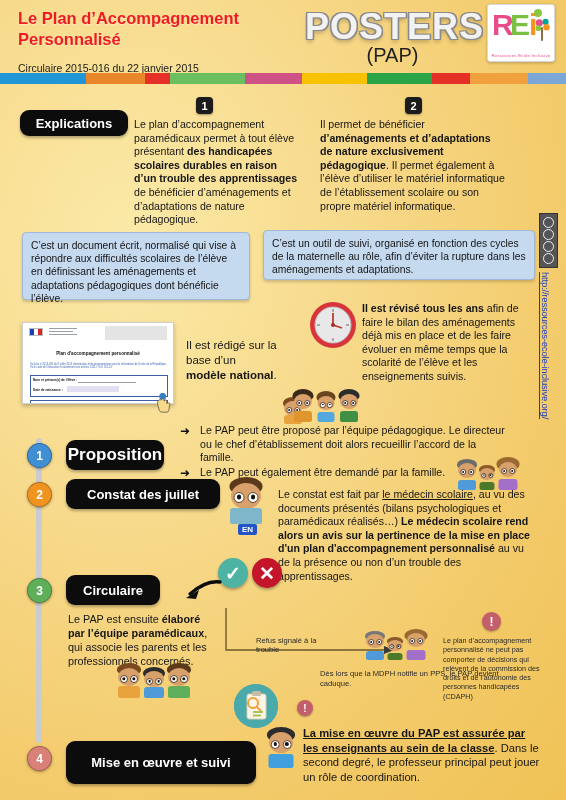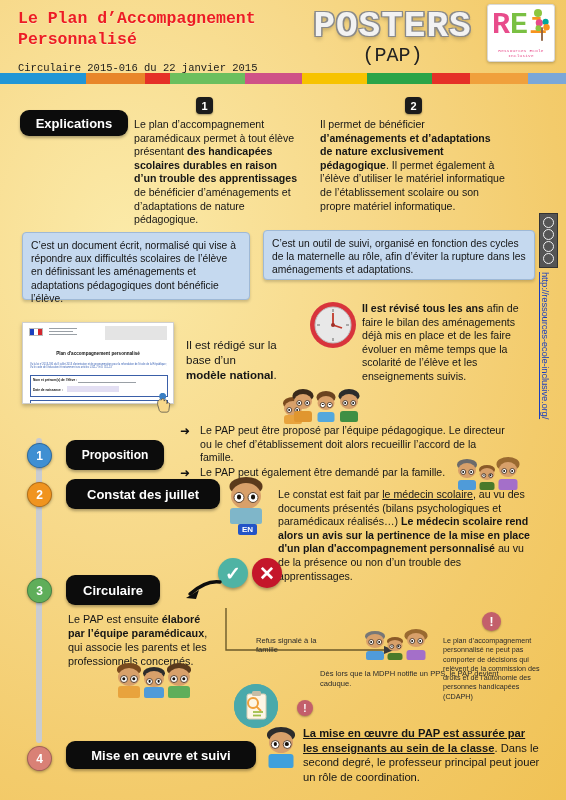--- a/index.html
+++ b/index.html
@@ -9,21 +9,21 @@
     background: #f6d97a;
     position: relative;
     overflow: hidden;
   }
   #poster {
     position:absolute; inset:0;
     background:
       radial-gradient(ellipse at 22% 30%, #fbeaa8 0%, #f7d98a 38%, #f3cb6b 70%, #f0c255 100%);
   }
   
-  .header { position:absolute; left:0; top:0; width:566px; height:90px;font-family:Liberation Mono, monospace; }
+  .header { position:absolute; left:0; top:0; width:566px; height:90px; }
   .title {
     position:absolute; left:18px; top:8px; width:300px;
     color:#ed1c24; font-weight:bold; font-size:16.5px; line-height:21px;
     text-shadow:0 1px 0 rgba(255,255,255,.35);
   }
   .circ {
     position:absolute; left:18px; top:62px;
     font-size:10.5px; color:#1a1a1a;
   }
   .posters {
@@ -263,21 +263,21 @@
     <div class="eyes" style="top:9px;">
         <i style="width:6px;height:6px;"></i>
         <i style="width:6px;height:6px;"></i>
       </div>
     <div class="body" style="width:18px; height:9px; background:#e8a33d;"></div>
   </div>
 
   <div class="tl"></div>
 
   <div class="tlnode" style="left:27px; top:443px; background:#3f8fd2;">1</div>
-  <div class="blackbox" style="left:66px; top:440px; width:98px; height:30px; font-size:12px;">Proposition</div>
+  <div class="blackbox" style="left:66px; top:440px; width:98px; height:30px; font-size:17px;">Proposition</div>
   <div class="arrowl" style="left:180px; top:424px;">➜</div>
   <div class="ptxt" style="left:200px; top:424px; width:310px;">Le PAP peut être proposé par l’équipe pédagogique. Le directeur ou le chef d’établissement doit alors recueillir l’accord de la famille.</div>
   <div class="arrowl" style="left:180px; top:466px;">➜</div>
   <div class="ptxt" style="left:200px; top:466px; width:310px;">Le PAP peut également être demandé par la famille.</div>
 
   <div class="kid" style="left:292px; top:390px; width:22px; height:32px;">
     <div class="hair" style="width:21px;height:13px;background:#3a2a1a;"></div>
     <div class="head" style="top:4px;width:18px;height:15px;"></div>
     <div class="eyes" style="top:10px;">
         <i style="width:6px;height:6px;"></i>
@@ -354,21 +354,21 @@
   <svg style="position:absolute;left:166px;top:578px;width:58px;height:26px;" viewBox="0 0 58 26">
     <path d="M54 4 q-14 -2 -30 12" stroke="#0d0d0d" stroke-width="3.4" fill="none" stroke-linecap="round"></path>
     <polygon points="20,20 33,12 30,21" fill="#0d0d0d"></polygon>
   </svg>
   <div class="ptxt" id="step3txt" style="left:68px; top:612px; width:150px; font-size:10.8px; line-height:14px;"><span>Le PAP est ensuite </span><span style="font-weight: bold;">élaboré par l’équipe paramédicaux</span><span>, qui associe les parents et les professionnels concernés.</span></div>
 
   <svg style="position:absolute;left:224px;top:608px;width:170px;height:52px;" viewBox="0 0 170 52">
     <path d="M2 0 L2 42 L160 42" stroke="#6b5a2a" stroke-width="1.4" fill="none"></path>
     <polygon points="160,38 170,42 160,46" fill="#3a3a3a"></polygon>
   </svg>
-  <div class="smalltxt" style="left:256px; top:636px; width:70px; font-size:7.6px;">Refus signalé à la famille</div>
+  <div class="smalltxt" style="left:256px; top:636px; width:70px; font-size:7.6px;">Refus signalé à la trouble</div>
 
   <div class="kid" style="left:364px; top:632px; width:22px; height:28px;">
     <div class="hair" style="width:20px;height:10px;background:#777;"></div>
     <div class="head" style="top:2px;width:18px;height:14px;"></div>
     <div class="eyes" style="top:7px;">
         <i style="width:6px;height:6px;"></i>
         <i style="width:6px;height:6px;"></i>
       </div>
     <div class="body" style="width:18px;height:9px;background:#4f9bd9;"></div>
   </div>
@@ -431,21 +431,21 @@
       <line x1="22.6" y1="22.6" x2="27" y2="27" stroke="#f0a03c" stroke-width="2"></line>
       <line x1="19" y1="28" x2="29" y2="28" stroke="#9fbf4a" stroke-width="1.8"></line>
       <line x1="19" y1="31.5" x2="27" y2="31.5" stroke="#9fbf4a" stroke-width="1.8"></line>
     </svg>
   </div>
 
   <div class="warnic" style="left:297px; top:700px; width:16px; height:16px; font-size:10px;">!</div>
   <div class="smalltxt" style="left:320px; top:669px; width:200px; font-size:7.6px; line-height:10px;">Dès lors que la MDPH notifie un PPS, le PAP devient caduque.</div>
 
   <div class="tlnode" style="left:27px; top:746px; background:#d98176;">4</div>
-  <div class="blackbox" style="left:66px; top:741px; width:190px; height:28px; font-size:13px;">Mise en œuvre et suivi</div>
+  <div class="blackbox" style="left:66px; top:741px; width:190px; height:43px; font-size:13px;">Mise en œuvre et suivi</div>
   <div class="kid" style="left:266px; top:728px; width:30px; height:40px;">
     <div class="hair" style="width:28px;height:15px;background:#2c2c2c;"></div>
     <div class="head" style="top:4px;width:24px;height:21px;"></div>
     <div class="eyes" style="top:12px; gap:2.5px;">
         <i style="width:9px;height:9px;"></i>
         <i style="width:9px;height:9px;"></i>
       </div>
     <div class="body" style="width:25px;height:14px;background:#3fa0dd;"></div>
   </div>
   <div class="ptxt" id="step4txt" style="left:303px; top:726px; width:238px; font-size:11.2px; line-height:14.5px;"><span style="font-weight: bold; text-decoration: underline;">La mise en œuvre du PAP est assurée par les enseignants au sein de la classe</span><span>. Dans le second degré, le professeur principal peut jouer un rôle de coordination.</span></div>

